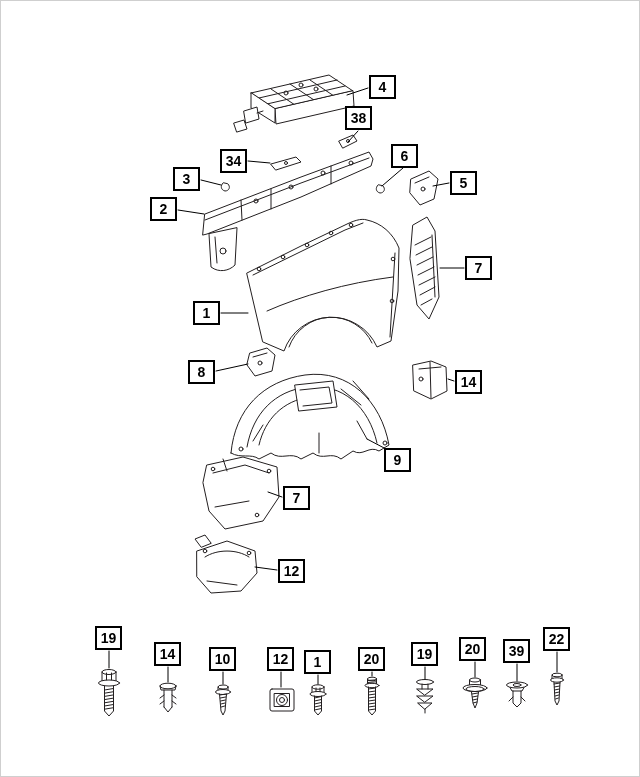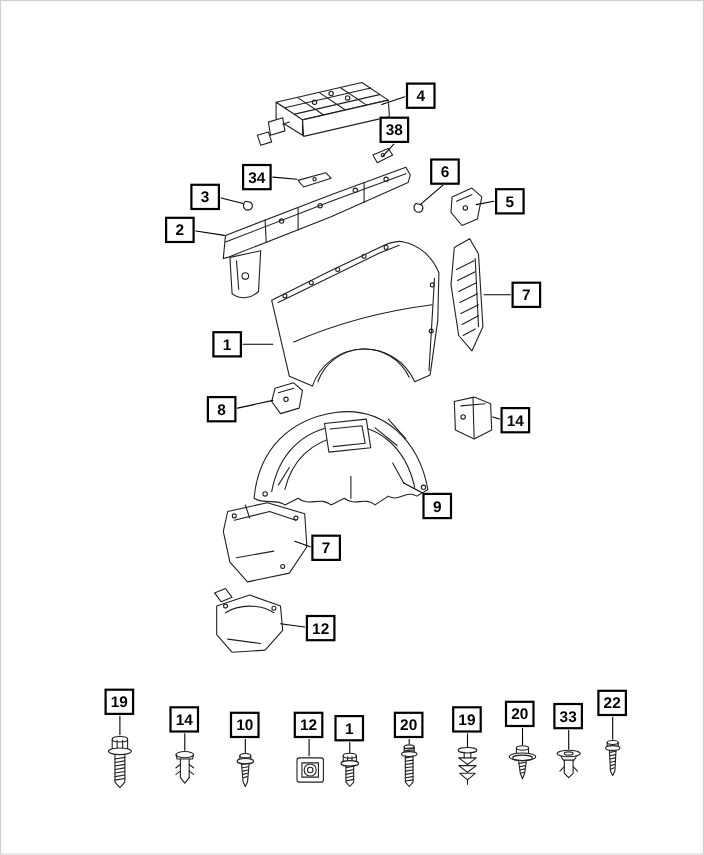--- a/index.html
+++ b/index.html
@@ -279,21 +279,21 @@
   <div class="callout" style="left:357px;top:646px">
       <span>20</span>
     </div>
   <div class="callout" style="left:410px;top:641px">
       <span>19</span>
     </div>
   <div class="callout" style="left:458px;top:636px">
       <span>20</span>
     </div>
   <div class="callout" style="left:502px;top:638px">
-      <span>33</span>
+      <span>39</span>
     </div>
   <div class="callout" style="left:542px;top:626px">
       <span>22</span>
     </div>
   <div class="callout" style="left:219px;top:148px">
       <span>34</span>
     </div>
   <div class="callout" style="left:344px;top:105px">
       <span>38</span>
     </div>

